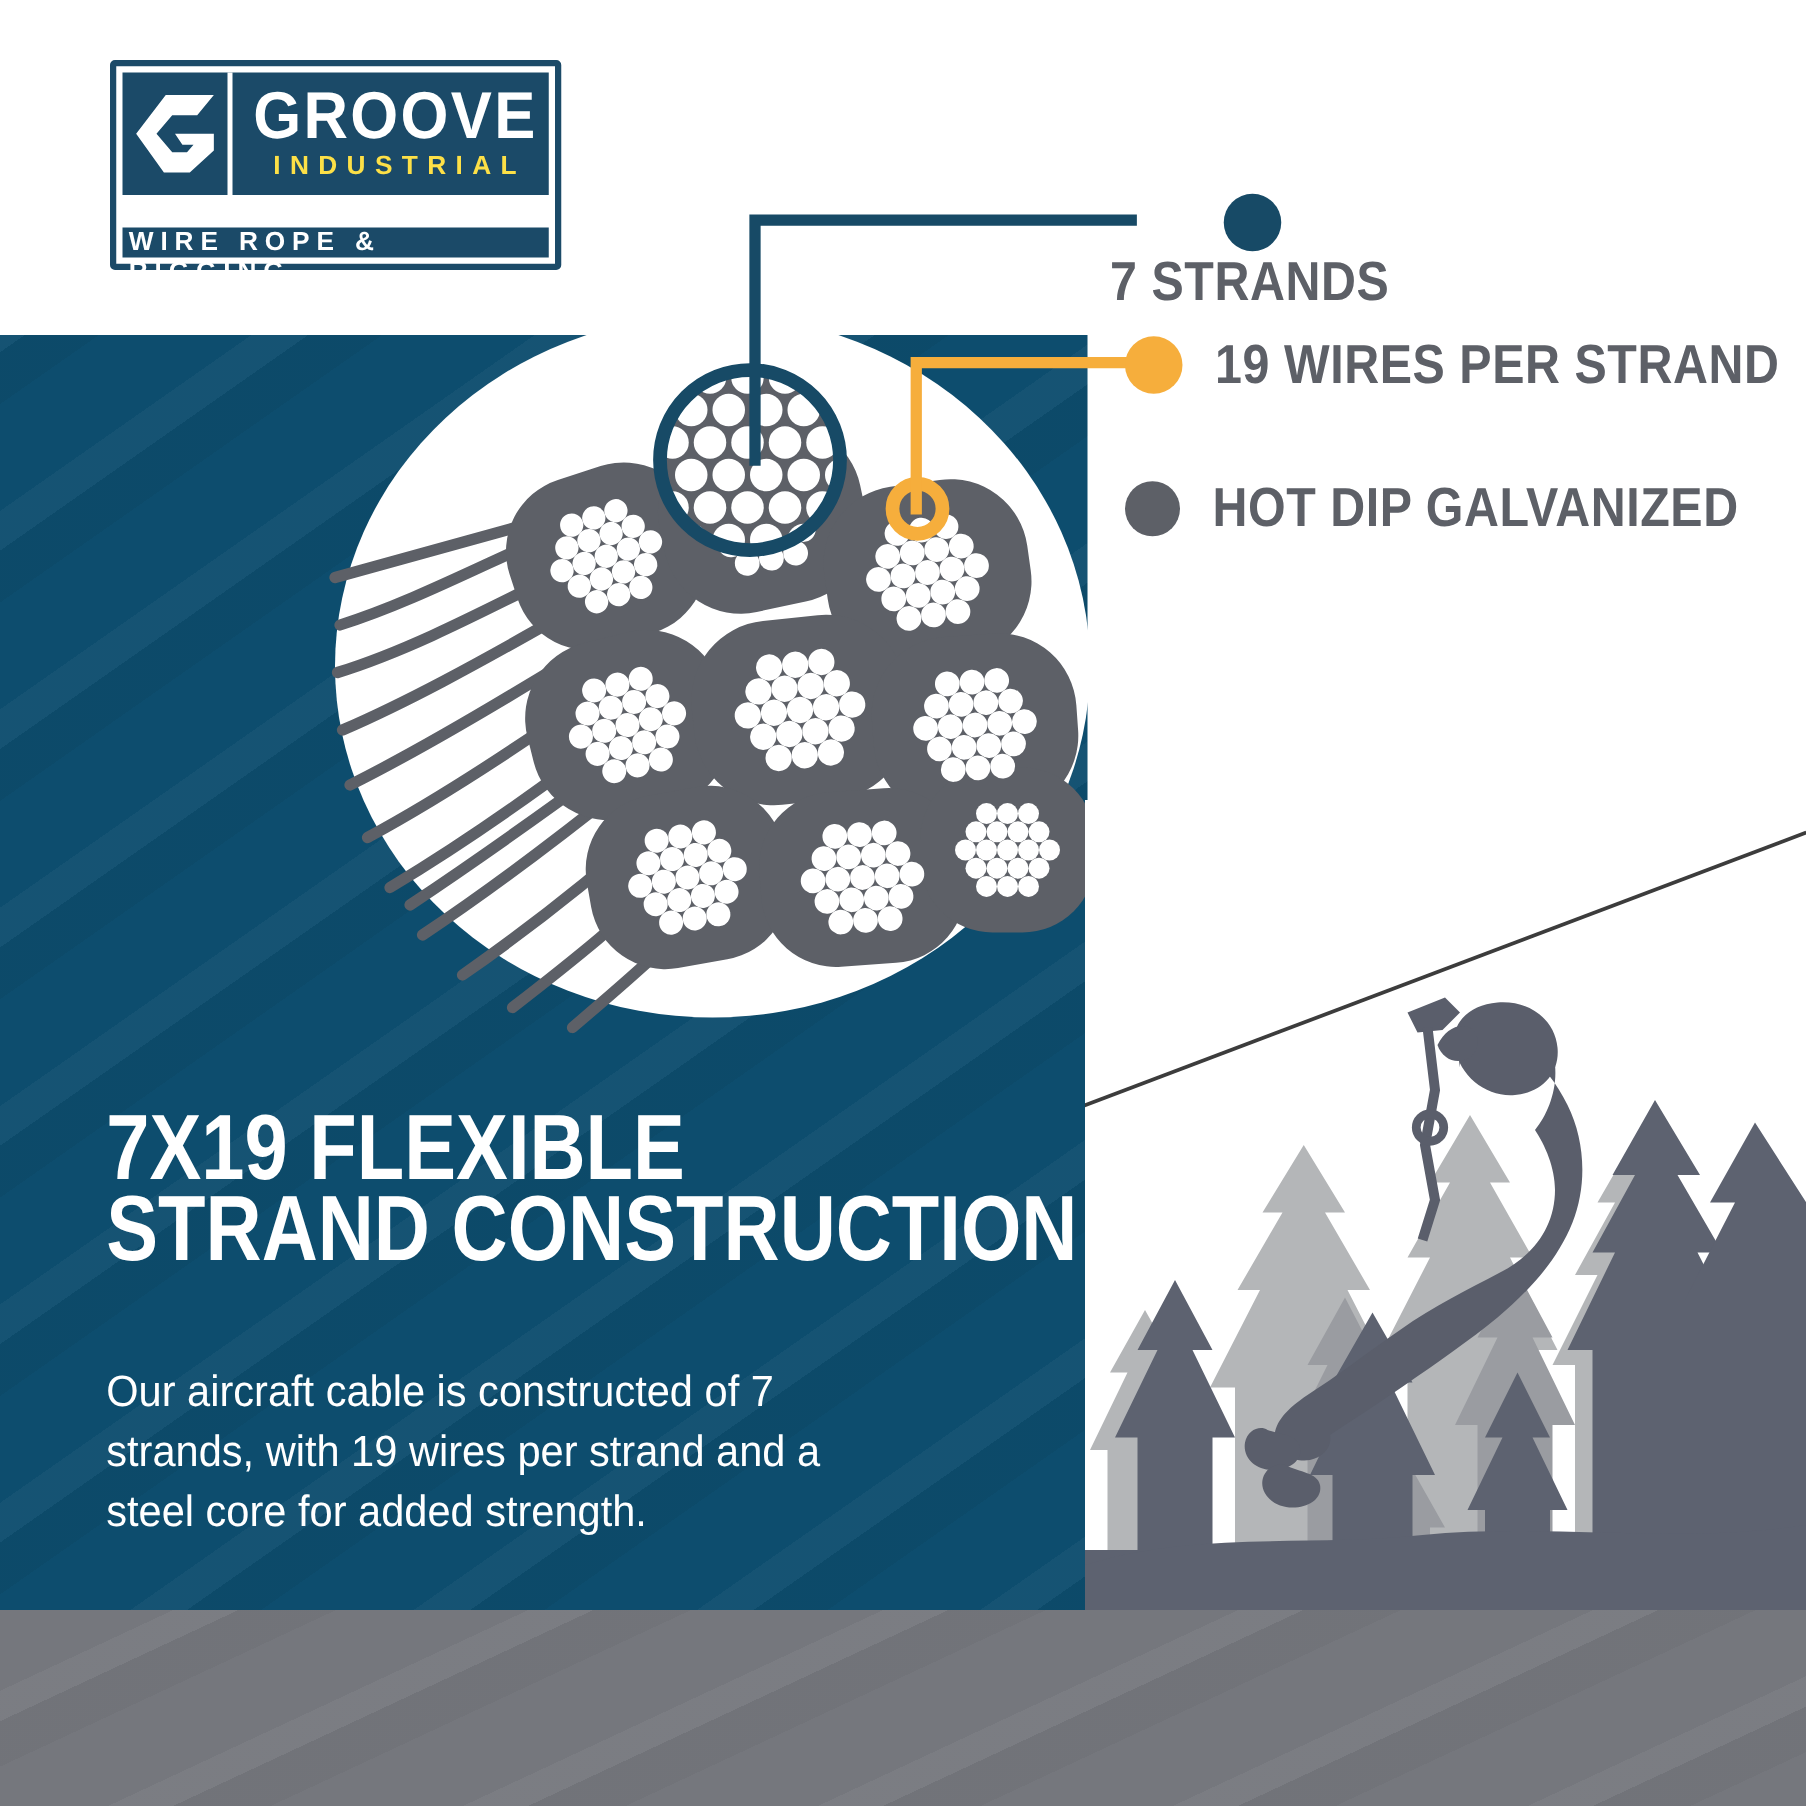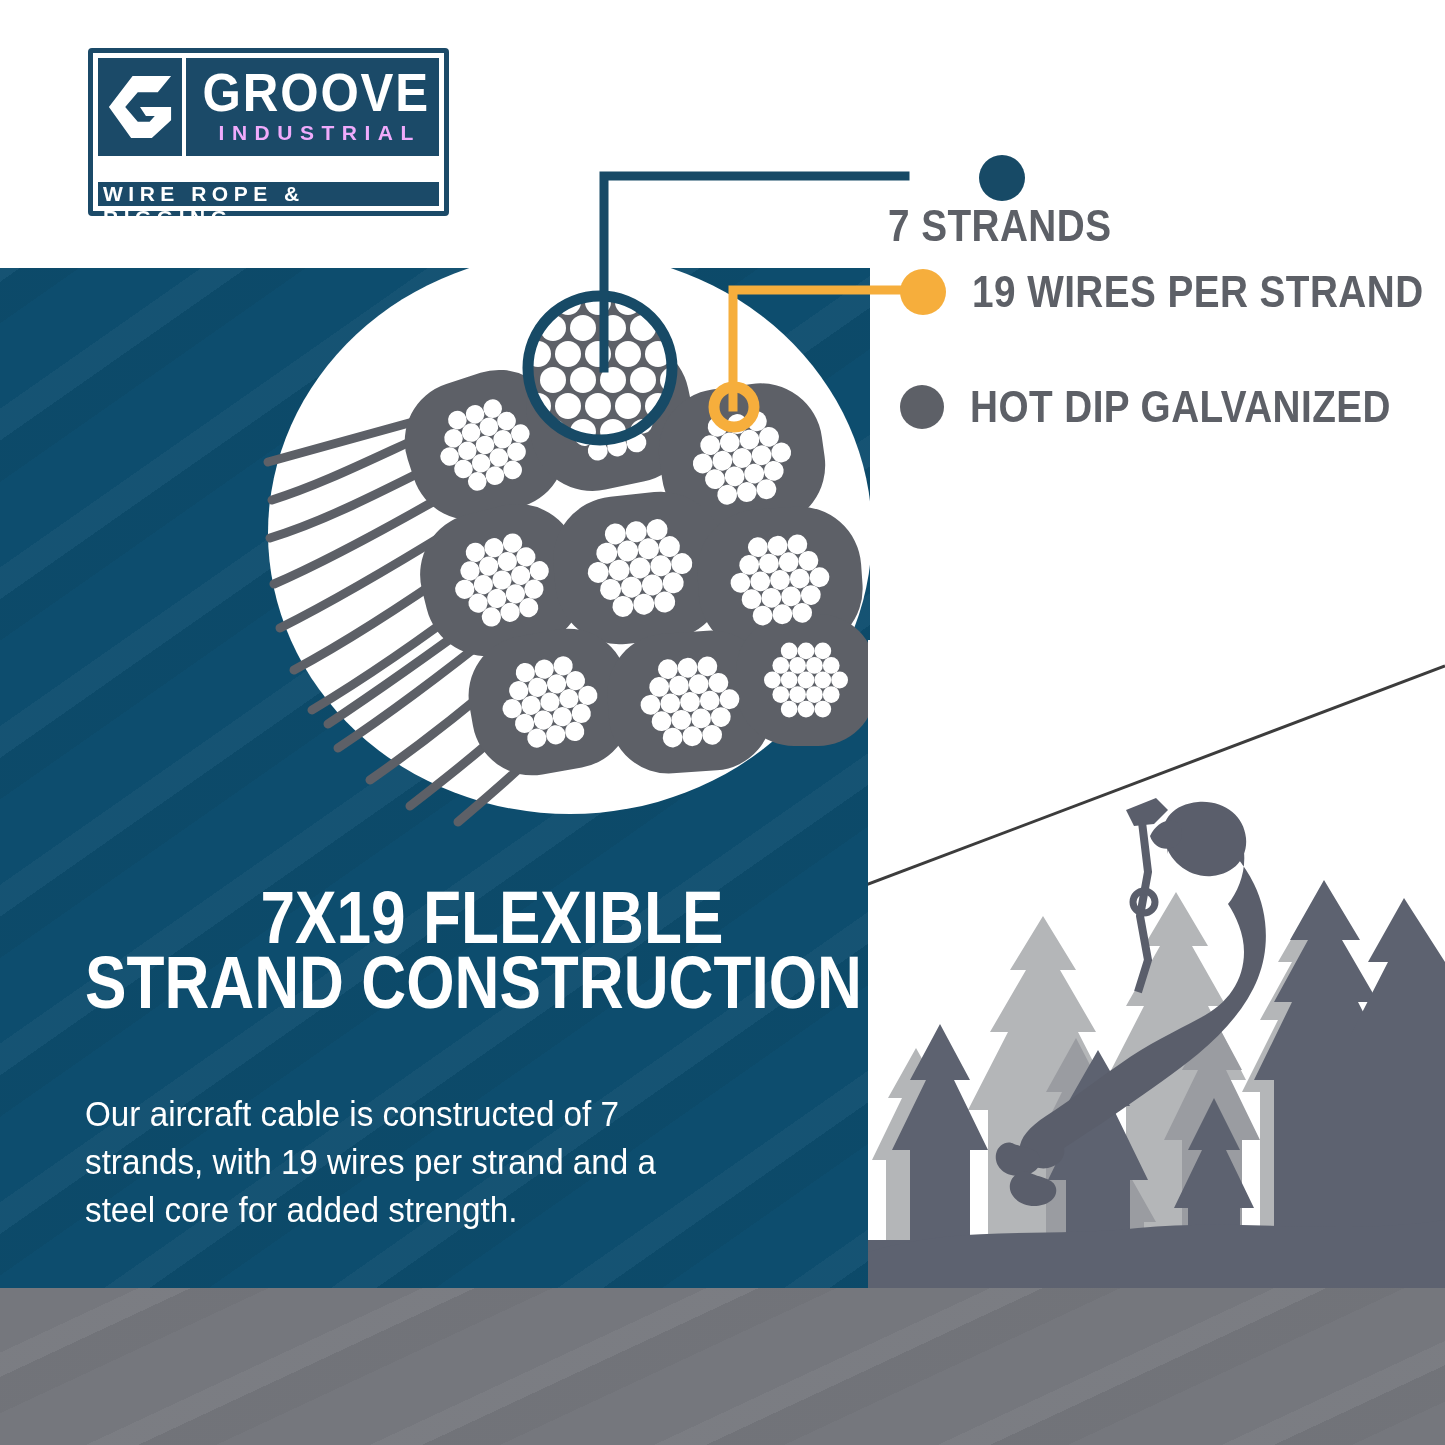--- a/index.html
+++ b/index.html
@@ -7,21 +7,21 @@
   #stage{position:relative;width:1445px;height:1445px;background:#ffffff;overflow:hidden;}
 
   
   #logo{position:absolute;left:88px;top:48px;width:345px;height:168px;padding-left:16px;}
   .logo-outer{position:absolute;inset:0;border:5px solid #1b4a68;border-radius:4px;background:#1b4a68;}
   .logo-inner-pad{position:absolute;inset:5px;background:#fff;}
   .logo-top{position:absolute;left:10px;top:10px;right:10px;height:98px;background:#1b4a68;display:flex;}
   .logo-mark{width:98px;display:flex;align-items:center;justify-content:center;border-right:4px solid #ffffff;}
   .logo-words{flex:1;display:flex;flex-direction:column;align-items:center;justify-content:center;padding-left:8px;}
   .logo-groove{color:#fff;font-size:53px;line-height:.92;font-weight:bold;letter-spacing:2px;font-family:"Liberation Sans Narrow","Liberation Sans",sans-serif;transform:scaleX(.93);}
-  .logo-industrial{color:#f0abfc;font-size:21px;font-weight:bold;letter-spacing:7.5px;margin-top:3px;padding-left:6px;}
+  .logo-industrial{color:#fde047;font-size:21px;font-weight:bold;letter-spacing:7.5px;margin-top:3px;padding-left:6px;}
   .logo-bottom{position:absolute;left:10px;bottom:10px;right:10px;height:24px;background:#1b4a68;display:flex;align-items:flex-start;justify-content:center;}
   .logo-tag{color:#fff;font-size:21px;font-weight:bold;letter-spacing:5.5px;padding-left:5px;}
 
   
   #teal-panel{position:absolute;left:0;top:268px;width:870px;height:1022px;background:#0d4d6e;overflow:hidden;}
   #teal-panel .waves{position:absolute;inset:-40%;
     background:repeating-linear-gradient(145deg,
       rgba(255,255,255,0.035) 0px, rgba(255,255,255,0.035) 26px,
       rgba(0,0,0,0.045) 26px, rgba(0,0,0,0.045) 60px,
       rgba(255,255,255,0.0) 60px, rgba(255,255,255,0.0) 130px);}
@@ -40,21 +40,21 @@
   #callout-3{left:900px;top:382px;}
   .dot{border-radius:50%;flex:0 0 auto;margin-right:26px;}
   .dot-1{width:46px;height:46px;background:#174a66;}
   .dot-2{width:46px;height:46px;background:#f6ae3c;}
   .dot-3{width:44px;height:44px;background:#5d6067;}
 
   
   #connectors{position:absolute;left:0;top:0;width:1445px;height:1445px;pointer-events:none;}
 
   
-  #headline{position:absolute;left:85px;top:885px;width:760px;text-align:right;}
+  #headline{position:absolute;left:85px;top:885px;width:760px;}
   .h1{color:#fff;font-size:74px;line-height:.88;font-weight:bold;letter-spacing:0px;
       font-family:"Liberation Sans Narrow","Liberation Sans",sans-serif;transform:scaleX(.84);transform-origin:left top;white-space:nowrap;}
   #body-copy{position:absolute;left:85px;top:1090px;width:680px;color:#fff;font-size:35px;line-height:1.37;
       font-family:"Liberation Sans Narrow","Liberation Sans",sans-serif;transform:scaleX(.95);transform-origin:left top;}
 
   
   #photo{position:absolute;left:868px;top:640px;width:577px;height:652px;overflow:hidden;background:#ffffff;}
 
   
   #bottom-bar{position:absolute;left:0;top:1288px;width:1445px;height:157px;background:#75777d;overflow:hidden;}

